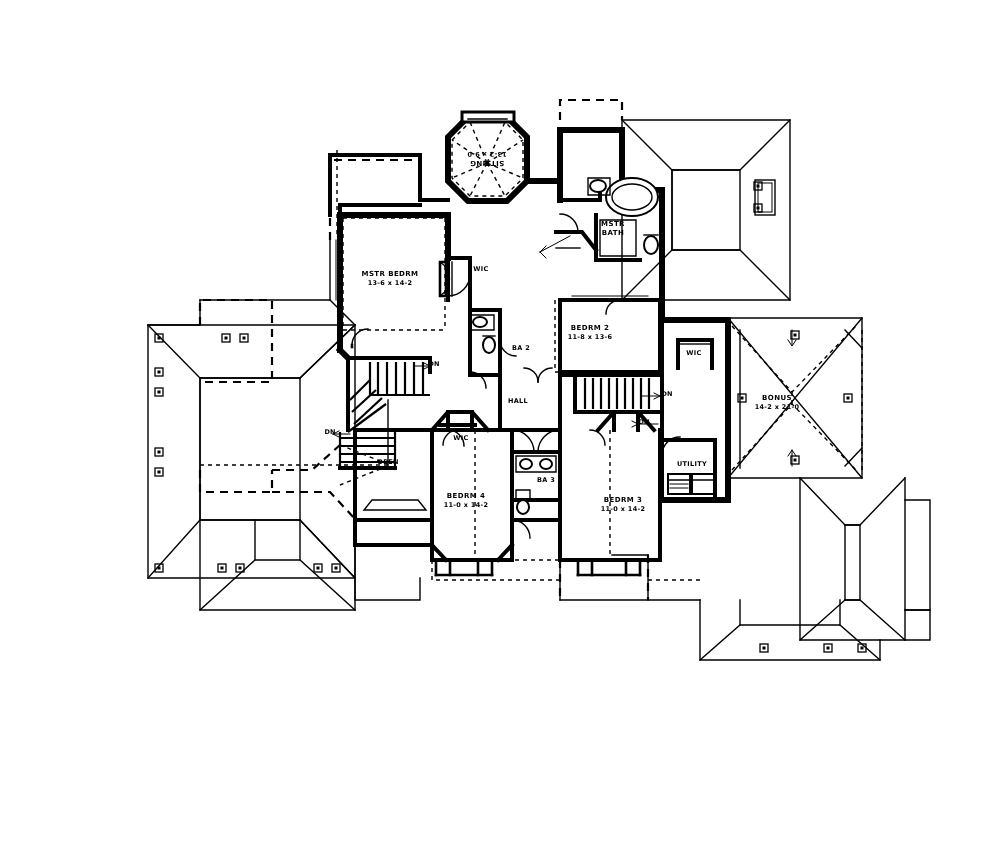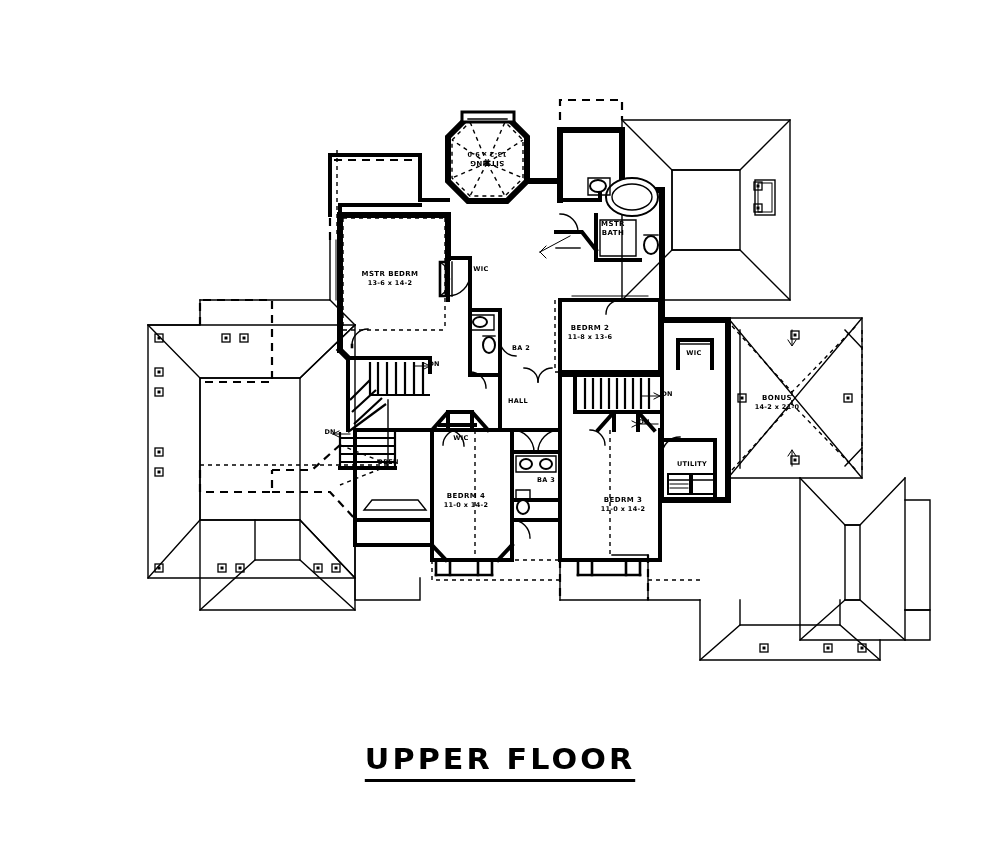--- a/index.html
+++ b/index.html
@@ -434,17 +434,14 @@
     </g>
 
     <g>
       <text class="dn" x="434" y="366">DN</text>
       <text class="dn" x="330" y="434">DN</text>
       <text class="dn" x="667" y="396">DN</text>
       <text class="dn" x="644" y="424">DN</text>
     </g>
   </svg>
 
-  <div class="title-wrap">
-    <span class="plan-title">UPPER FLOOR</span>
-  </div>
 
 </div>
 
 </body></html>

